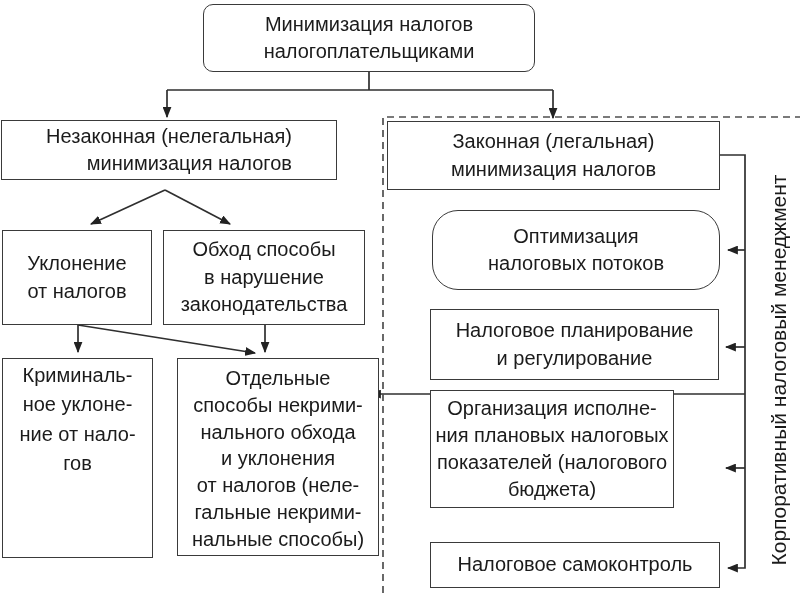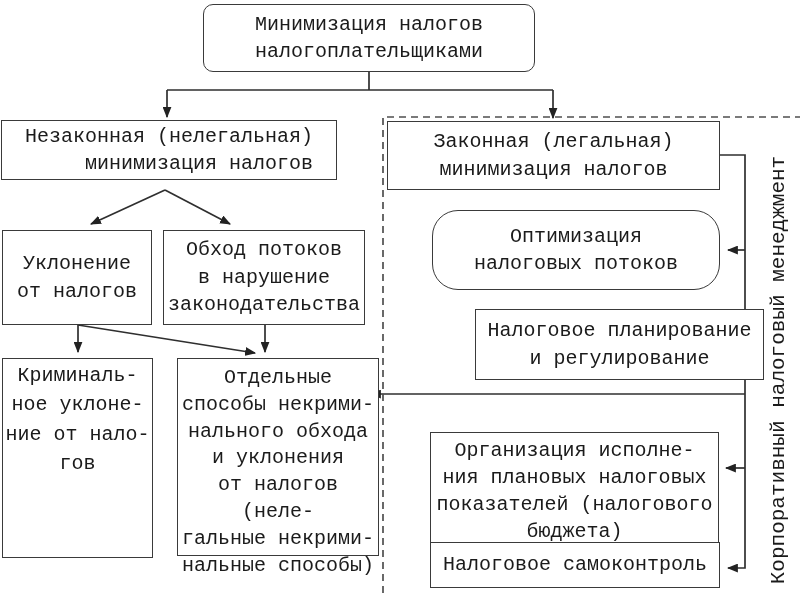--- a/index.html
+++ b/index.html
@@ -1,20 +1,20 @@
 <!DOCTYPE html>
 <html><head>
 <meta charset="utf-8">
 <style>
   html,body{margin:0;padding:0;background:#fff;}
   #stage{
     position:relative;
     width:800px;height:593px;
     background:#ffffff;
-    font-family:Liberation Mono, monospace;
+    font-family:Liberation Sans, sans-serif;
     color:#1b1b1b;
     overflow:hidden;
   }
   .box{
     position:absolute;
     box-sizing:border-box;
     border:1.7px solid #3a3a3a;
     background:#ffffff;
     display:flex;
     align-items:center;
@@ -28,22 +28,22 @@
   .rounded{border-radius:11px;}
   .top-align{align-items:flex-start;}
   #root-box{left:203px;top:4px;width:332px;height:68px;border-radius:10px;}
   #illegal-box{left:1px;top:120px;width:336px;height:60px;text-align:right;}
   #evasion-box{left:2px;top:230px;width:150px;height:95px;}
   #bypass-box{left:163px;top:230px;width:202px;height:95px;}
   #criminal-box{left:2px;top:358px;width:151px;height:200px;line-height:1.47;padding-top:2px;}
   #separate-box{left:177px;top:358px;width:202px;height:198px;line-height:1.34;padding-top:6px;}
   #legal-box{left:387px;top:121px;width:333px;height:69px;}
   #optimization-box{left:432px;top:210px;width:288px;height:80px;border-radius:26px;}
-  #planning-box{left:430px;top:309px;width:289px;height:71px;margin-left:45px;}
-  #organization-box{left:430px;top:432px;width:289px;height:118px;line-height:1.36;}
+  #planning-box{left:430px;top:309px;width:289px;height:71px;}
+  #organization-box{left:430px;top:390px;width:244px;height:118px;line-height:1.36;}
   #selfcontrol-box{left:430px;top:542px;width:290px;height:46px;}
   #side-label{
     position:absolute;
     left:554px;top:355px;
     width:450px;height:30px;
     line-height:30px;
     text-align:center;
     font-size:21px;
     transform:rotate(-90deg);
     transform-origin:center center;
@@ -90,21 +90,21 @@
 
   <div class="box rounded" id="root-box">Минимизация налогов
 налогоплательщиками</div>
 
   <div class="box" id="illegal-box">Незаконная (нелегальная)
 минимизация налогов</div>
 
   <div class="box" id="evasion-box">Уклонение
 от налогов</div>
 
-  <div class="box" id="bypass-box">Обход потоков
+  <div class="box" id="bypass-box">Обход способы
 в нарушение
 законодательства</div>
 
   <div class="box top-align" id="criminal-box">Криминаль-
 ное уклоне-
 ние от нало-
 гов</div>
 
   <div class="box top-align" id="separate-box">Отдельные
 способы некрими-

